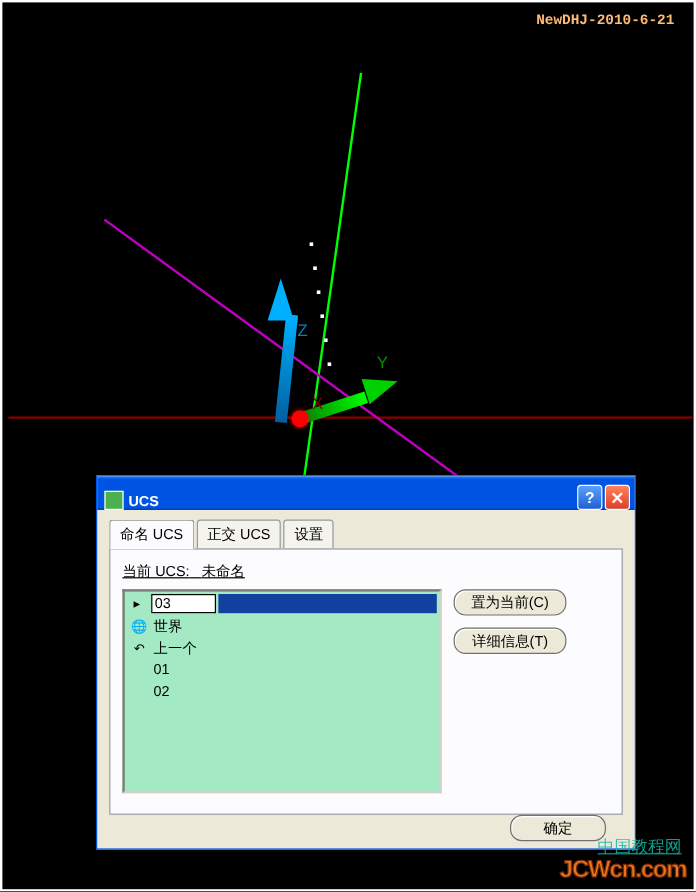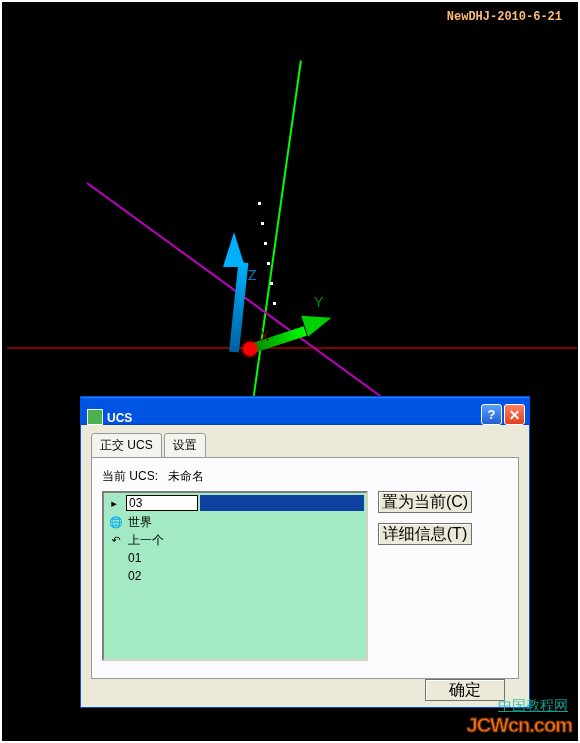--- a/index.html
+++ b/index.html
@@ -138,55 +138,55 @@
   position:relative;
 }
 .tab.active { background:#fcfcfe; border-bottom:1px solid #fcfcfe; z-index:2; }
 .tab-panel {
   border:1px solid #919b9c;
   background:#fcfcfe;
   padding:10px 10px 10px 10px;
   height:222px;
   position:relative;
 }
-.current-label { margin-bottom:6px; }
+.current-label { margin-bottom:6px;text-decoration:underline; }
 .list-area {
   display:flex; gap:10px;
 }
 .listbox {
   width:266px; height:170px;
   border:2px inset #d4d0c8;
   background:#a3e9c4;
   overflow:hidden;
   position:relative;
 }
 .row {
   display:flex; align-items:center;
   height:18px; padding:0 4px;
 }
 .row .ic { width:16px; height:14px; margin-right:4px; display:inline-flex; align-items:center; justify-content:center; font-size:11px;}
 .row.sel {
   height:20px; padding:1px 2px;
 }
 .row.sel input {
-  width:72px; height:16px; font-size:12px;
+  width:54px; height:16px; font-size:12px;
   border:1px solid #000; padding:0 2px;
   background:#fff;
 }
 .row.sel .selbg {
   flex:1; height:16px; background:#1040a0; margin-left:2px;
 }
 .side-buttons { display:flex; flex-direction:column; gap:10px; }
 .win-btn {
   width:94px; height:22px;
   background:#ece9d8;
   border:1px solid #707070;
-  border-radius:0;
+  border-radius:10px;
   box-shadow: inset 1px 1px 0 #fff;
-  font-size:16px; cursor:pointer;
+  font-size:12px; cursor:pointer;
 }
 .bottom-buttons {
   position:absolute; right:24px; bottom:6px;
   display:flex; gap:8px;
 }
 .bottom-buttons .win-btn { width:80px; }
 
 
 .wm-cn {
   position:absolute; right:12px; bottom:28px;
@@ -233,20 +233,21 @@
 
 <div class="dialog">
   <div class="titlebar">
     <span class="icon"></span>
     <span class="title">UCS</span>
     <span class="btn help">?</span>
     <span class="btn close">✕</span>
   </div>
   <div class="dialog-body">
     <div class="tabs">
+      <div class="tab active">命名 UCS</div>
       <div class="tab">正交 UCS</div>
       <div class="tab">设置</div>
     </div>
     <div class="tab-panel">
       <div class="current-label">
         <span>当前 UCS:</span>
         &nbsp;
         <span>未命名</span>
       </div>
       <div class="list-area">

